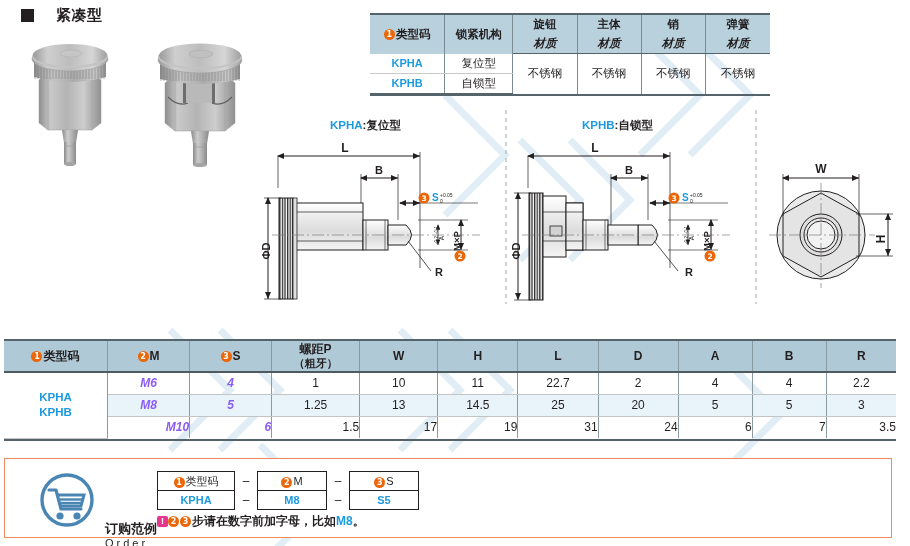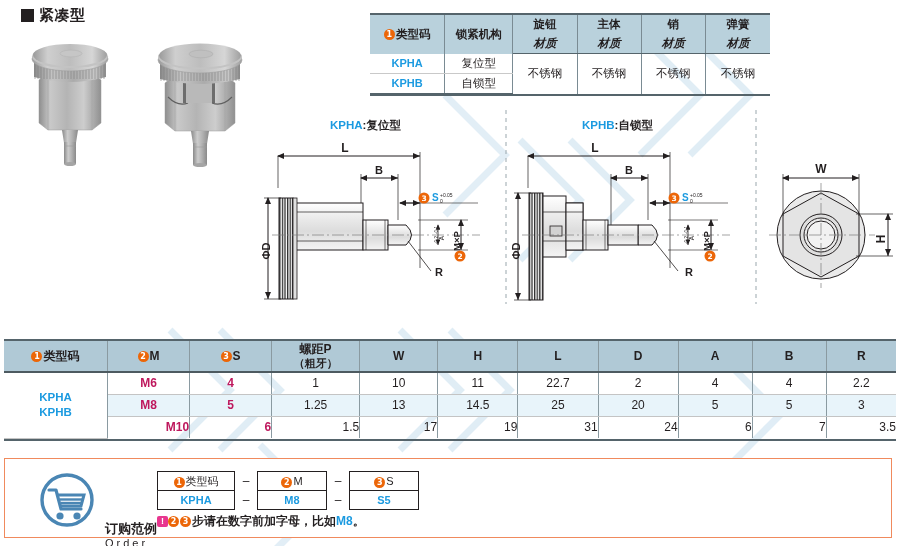--- a/index.html
+++ b/index.html
@@ -11,21 +11,21 @@
   }
   .abs{position:absolute;}
 
   
   #watermark{
     position:absolute;left:0;top:0;width:910px;height:546px;
     pointer-events:none;z-index:1;
   }
 
   
-  #page-title{left:6px;top:6px;display:flex;align-items:center;gap:5px;z-index:5;padding-left:15px;}
+  #page-title{left:6px;top:6px;display:flex;align-items:center;gap:22px;z-index:5;padding-left:15px;}
   #page-title .sq{width:13px;height:13px;background:#231f20;display:inline-block;}
   #page-title .tx{font-size:15px;font-weight:bold;letter-spacing:0.5px;}
 
   
   #photos{left:10px;top:25px;width:290px;height:150px;z-index:4;}
 
   
   #material-table{left:370px;top:13px;width:400px;z-index:5;}
   table.mat{border-collapse:collapse;width:400px;font-size:11.5px;}
   table.mat th,table.mat td{
@@ -64,21 +64,21 @@
     border-left:1px solid #8a9aa1;border-right:1px solid #8a9aa1;
     text-align:center;padding:0;height:21px;line-height:21px;font-weight:normal;
   }
   table.dim thead th{background:#b0c9d6;font-weight:bold;height:30px;line-height:14px;}
   table.dim .topline{border-top:2px solid #55646b;}
   table.dim .hdrbot{border-bottom:2px solid #4d5a60;}
   table.dim tbody tr.alt td{background:#e8f4fa;}
   table.dim tbody tr td{border-bottom:1px solid #c4c4c4;}
   table.dim tbody tr:last-child td{border-bottom:none;text-align:right;}
   table.dim td.code{color:#1b9ae0;font-weight:bold;font-size:11.5px;line-height:15px;}
-  table.dim td.blue{color:#be185d;font-weight:bold;}
+  table.dim td.blue{color:#8b5cf6;font-weight:bold;font-style:italic;}
   table.dim .noleft{border-left:none;}
   table.dim .noright{border-right:none;}
 
   
   #order-box{
     left:4px;top:458px;width:886px;height:78px;
     border:1.5px solid #f08a5d;background:#fff;z-index:5;
   }
   #cart-icon{position:absolute;left:34px;top:13px;}
   #order-label{position:absolute;left:100px;top:18px;line-height:15px;margin-top:44px;}

